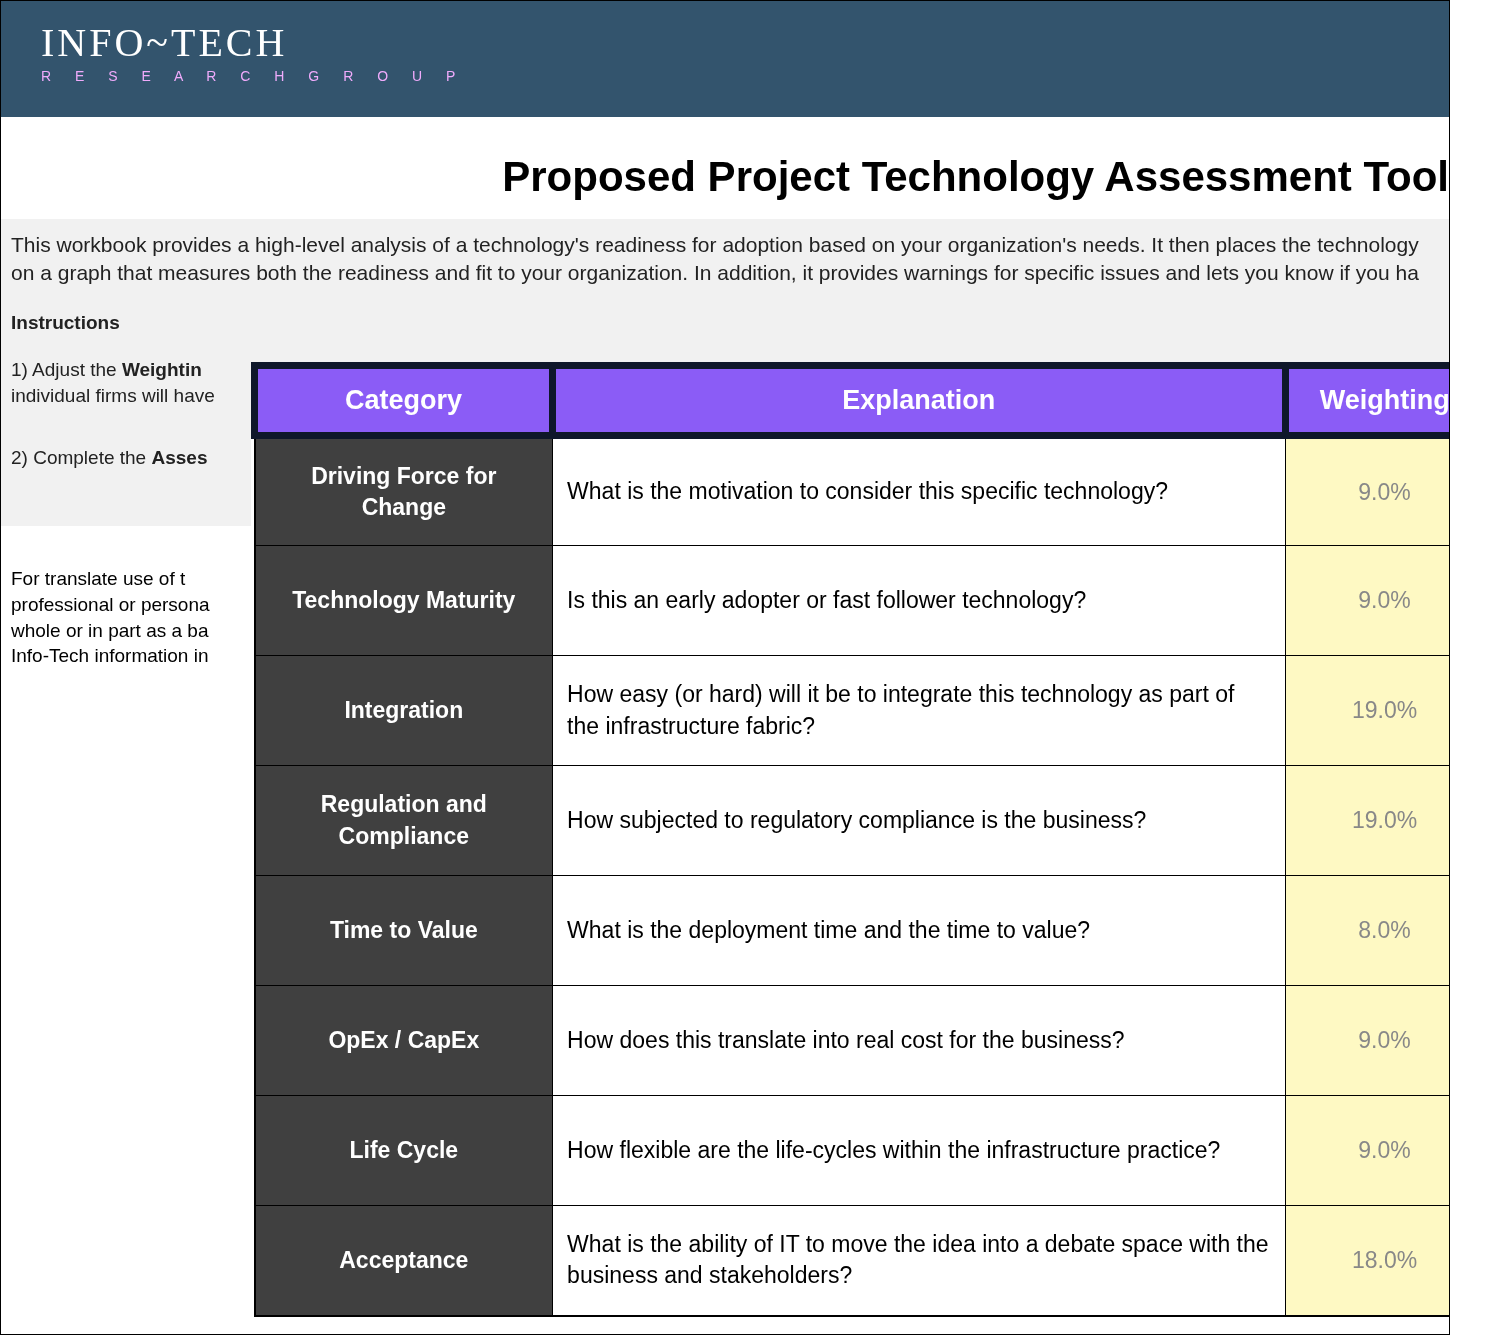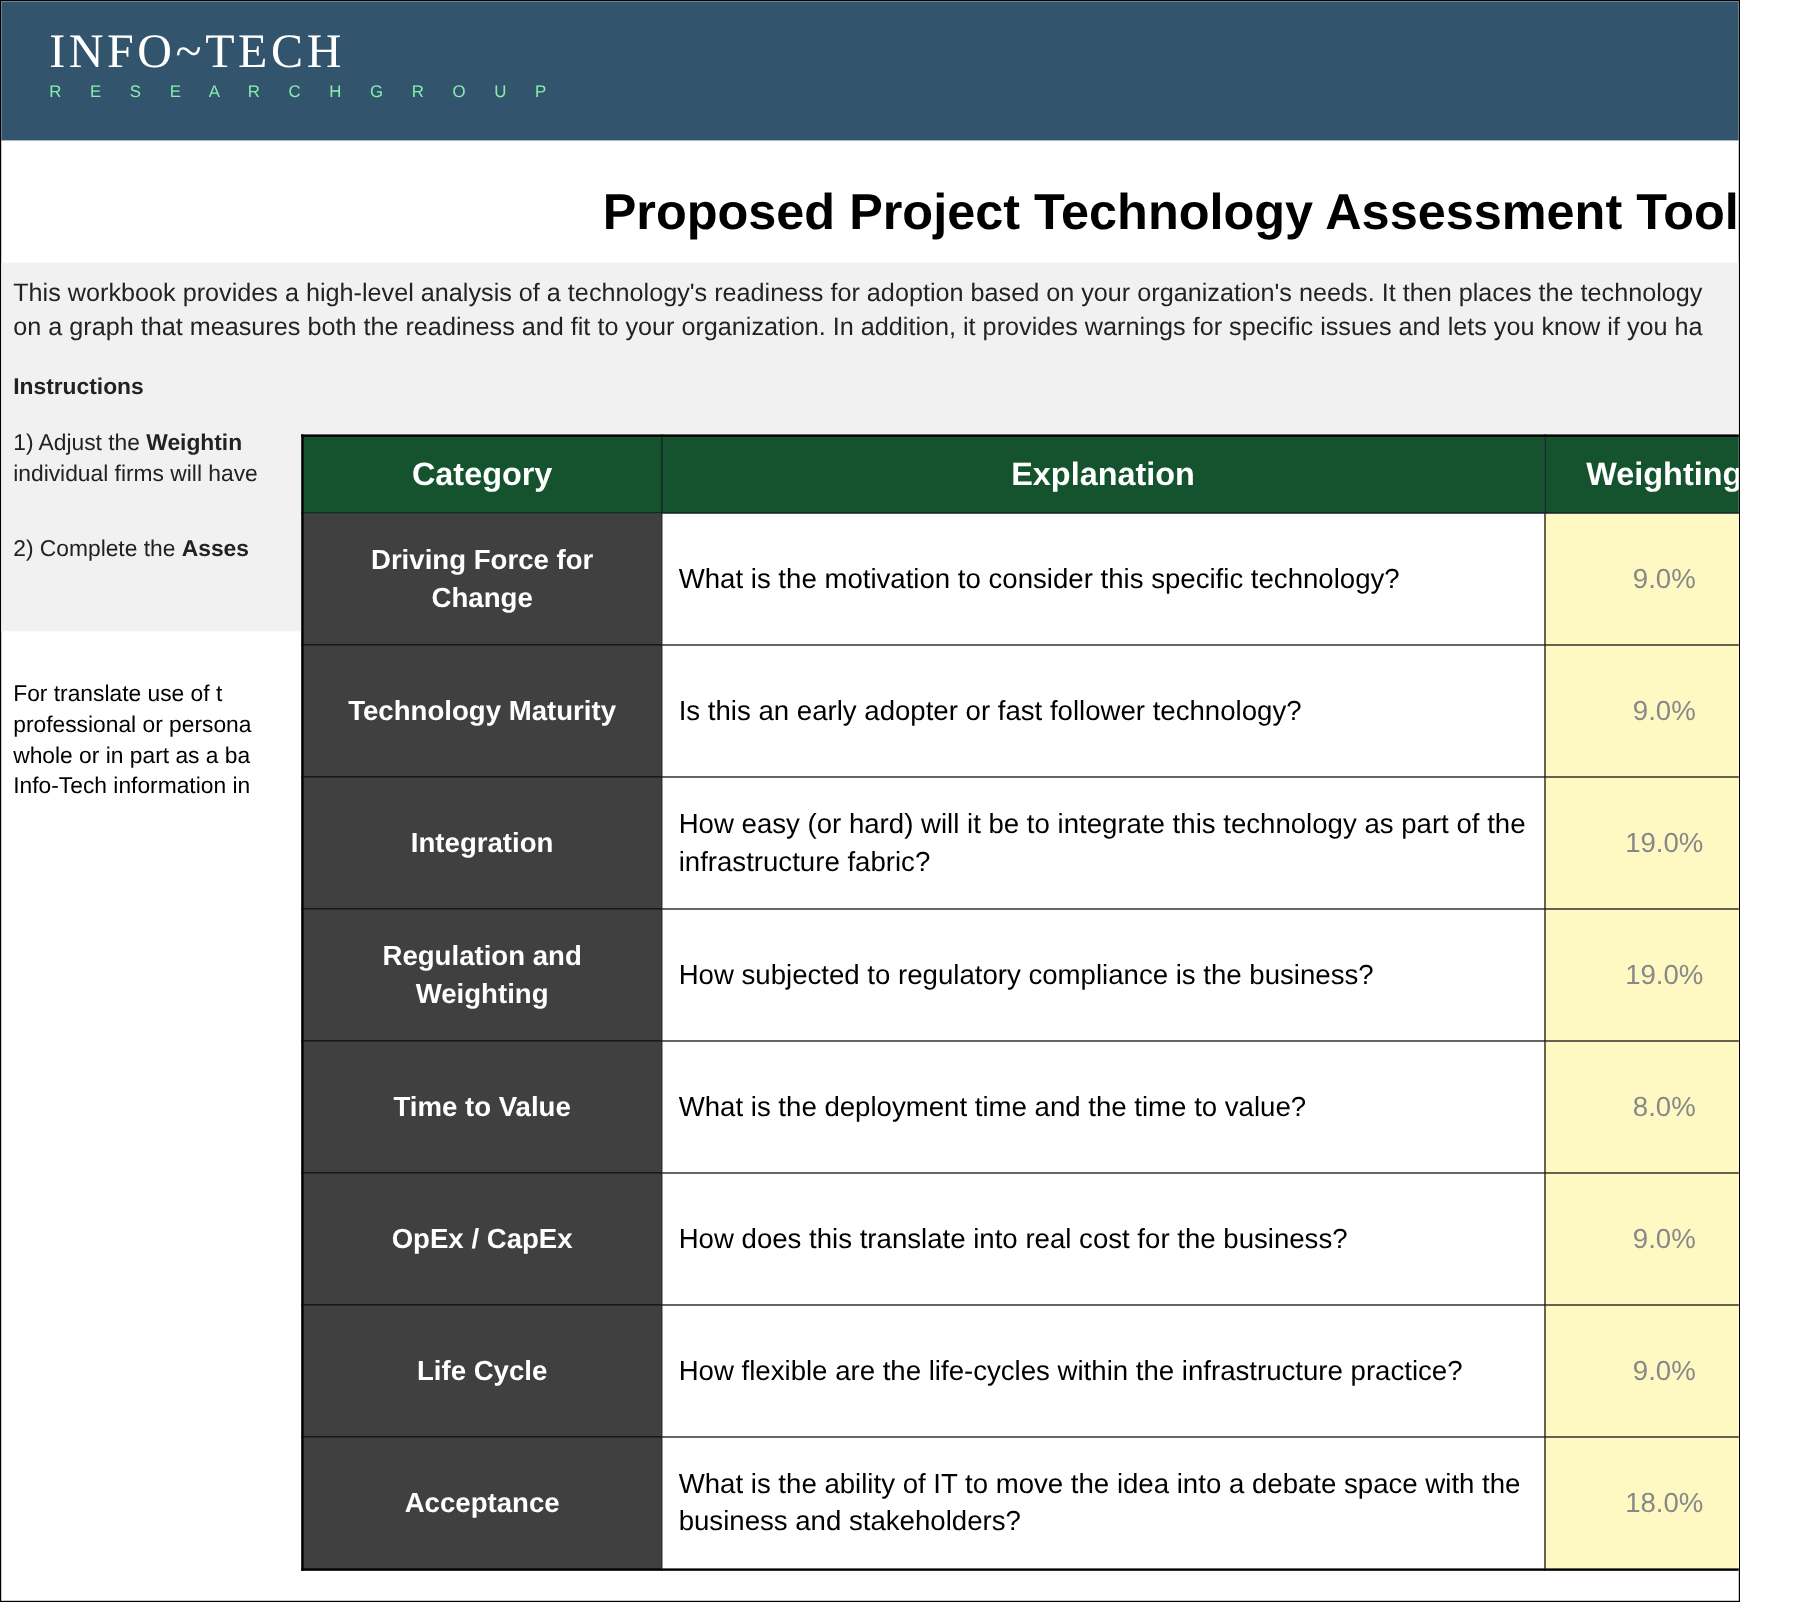--- a/index.html
+++ b/index.html
@@ -29,21 +29,21 @@
     font-family: "Trajan Pro", "Times New Roman", serif;
     font-size: 40px;
     letter-spacing: 3px;
     font-weight: 400;
   }
   .brand-sub {
     font-family: Arial, sans-serif;
     font-size: 14px;
     letter-spacing: 10px;
     margin-top: 2px;
-    color: #86efac;
+    color: #f0abfc;
   }
   .title {
     font-size: 42px;
     font-weight: bold;
     margin: 36px 0 18px 18px;
     text-align: right;
   }
   .purpose-block {
     background: #f1f1f1;
     padding: 12px 18px 20px 10px;
@@ -78,26 +78,26 @@
     position: absolute;
     left: 250px;
     top: 361px;
     width: 1237px;
     border: 2px solid #000;
     background: #fff;
     border-collapse: collapse;
     font-size: 23px;
   }
   .assess-table th {
-    background: #14532d;
+    background: #8b5cf6;
     color: #fff;
     font-weight: bold;
     font-size: 27px;
     padding: 16px 10px;
-    border: 1px solid #0f172a;
+    border: 7px solid #0f172a;
     text-align: center;
   }
   .assess-table td {
     border: 1px solid #000;
     padding: 10px 14px;
     vertical-align: middle;
     height: 110px;
   }
   .cat-cell {
     background: #404040;
@@ -178,21 +178,21 @@
           <td class="cat-cell">Technology Maturity</td>
           <td class="exp-cell">Is this an early adopter or fast follower technology?</td>
           <td class="weight-cell">9.0%</td>
         </tr>
         <tr>
           <td class="cat-cell">Integration</td>
           <td class="exp-cell">How easy (or hard) will it be to integrate this technology as part of the infrastructure fabric?</td>
           <td class="weight-cell">19.0%</td>
         </tr>
         <tr>
-          <td class="cat-cell">Regulation and Weighting</td>
+          <td class="cat-cell">Regulation and Compliance</td>
           <td class="exp-cell">How subjected to regulatory compliance is the business?</td>
           <td class="weight-cell">19.0%</td>
         </tr>
         <tr>
           <td class="cat-cell">Time to Value</td>
           <td class="exp-cell">What is the deployment time and the time to value?</td>
           <td class="weight-cell">8.0%</td>
         </tr>
         <tr>
           <td class="cat-cell">OpEx / CapEx</td>

